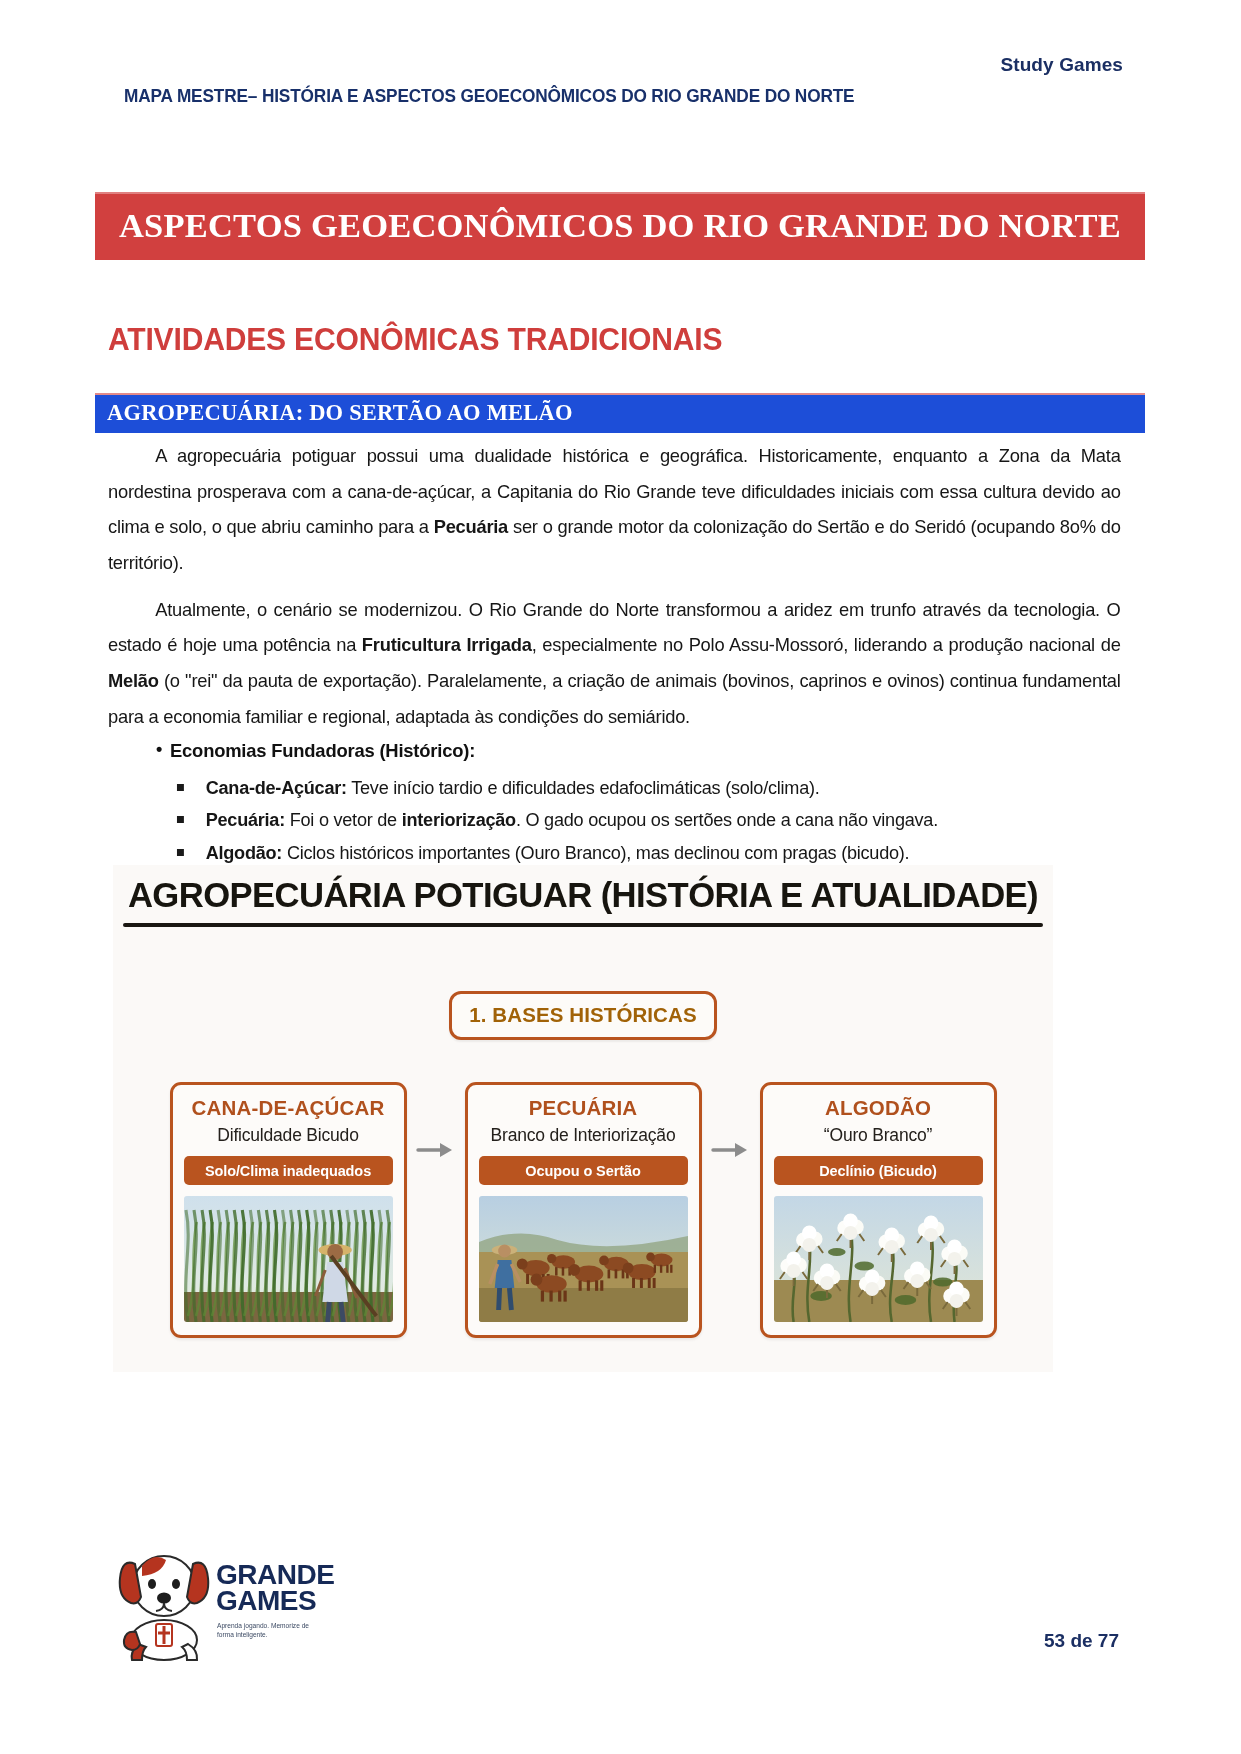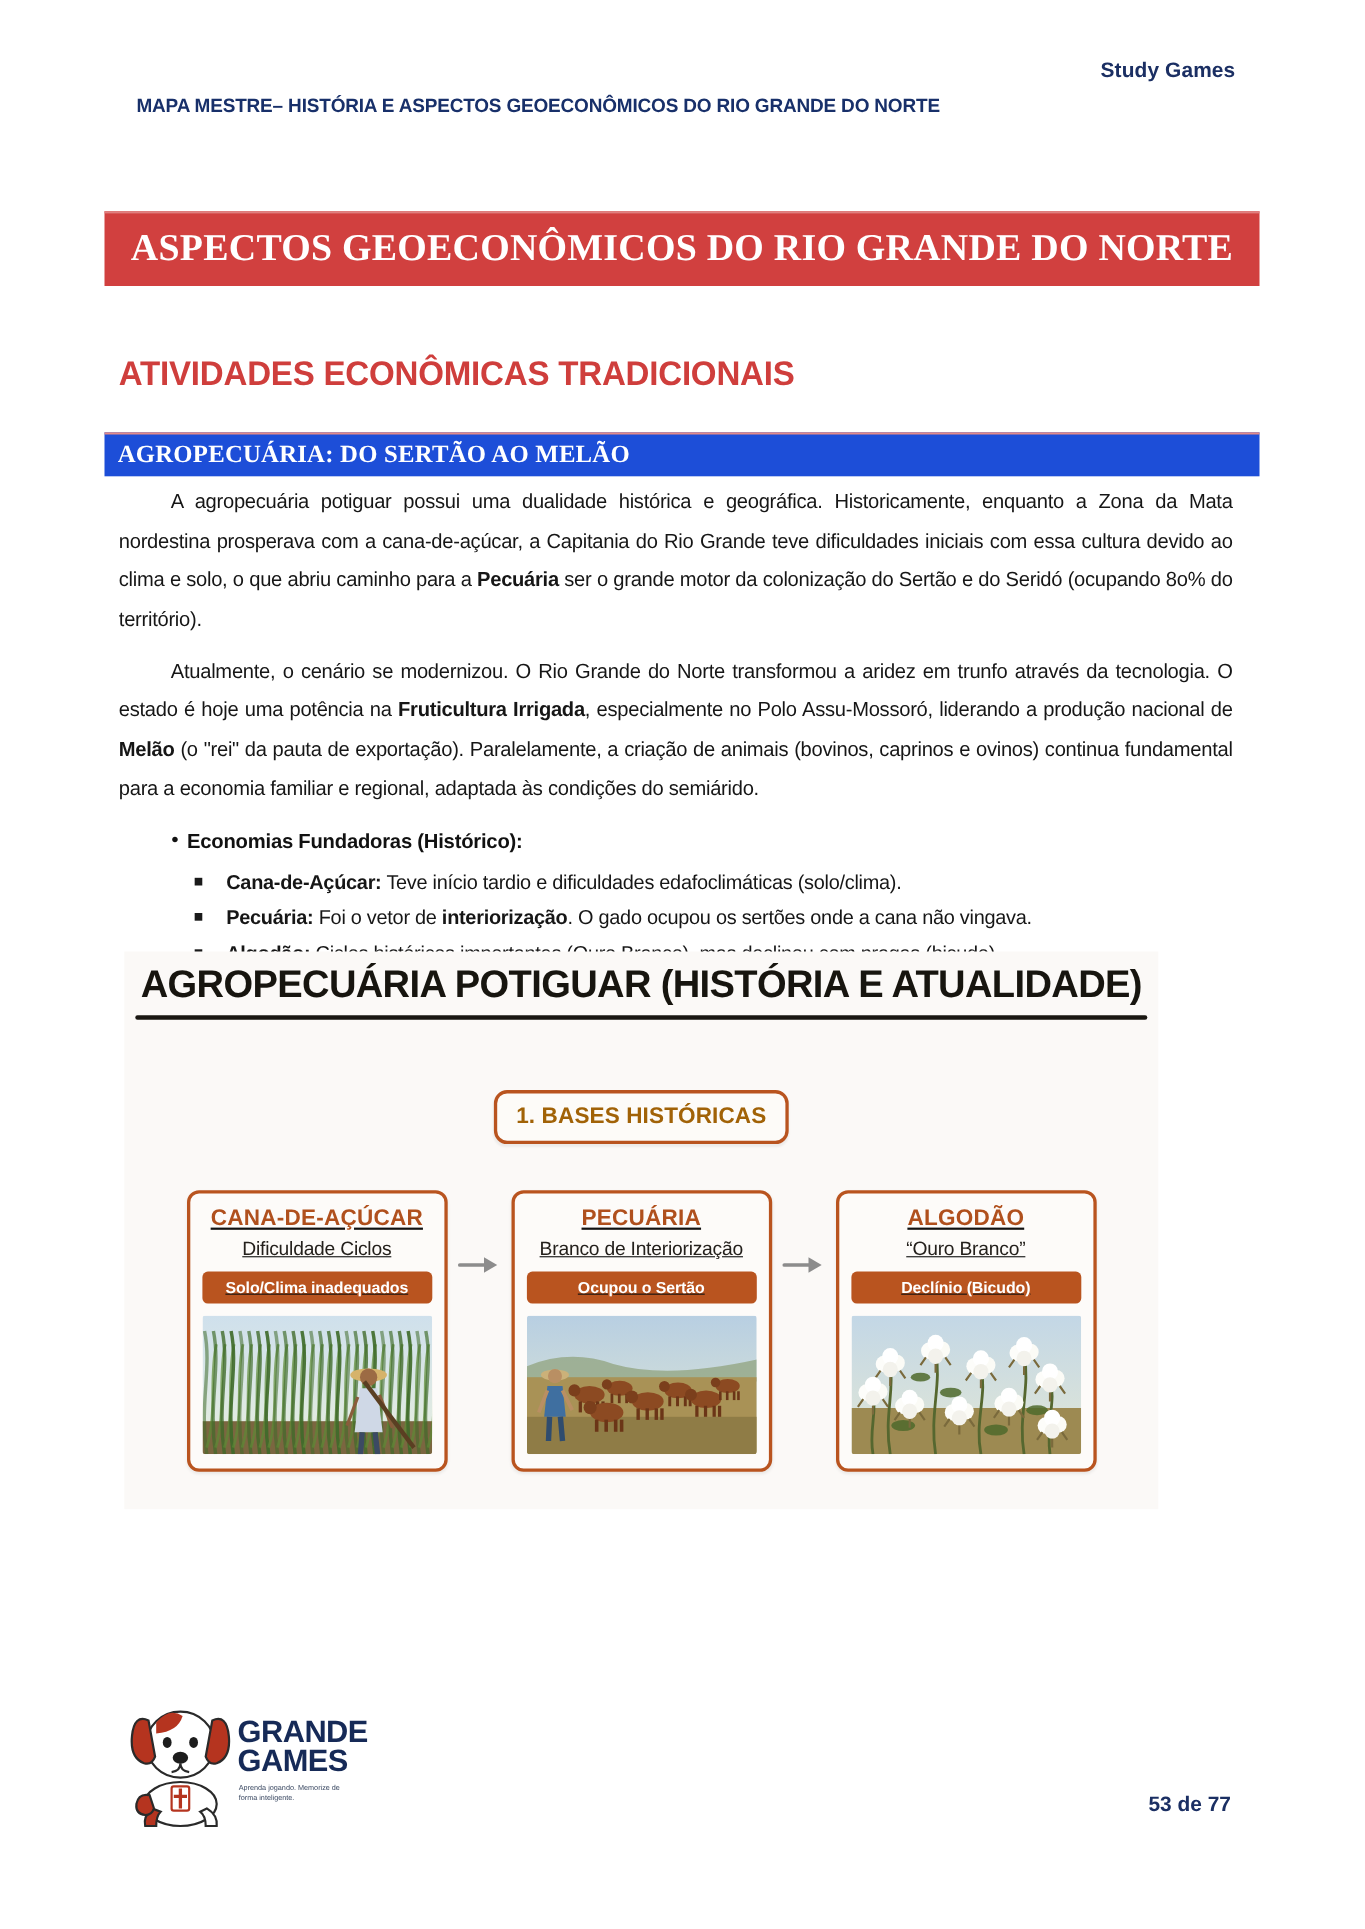--- a/index.html
+++ b/index.html
@@ -109,21 +109,20 @@
     letter-spacing: -.25px;
     font-stretch: condensed;
     transform: scaleX(0.985);
     transform-origin: left top;
   }
   p.para + p.para { margin-top: 11px; }
   p.para b { font-weight: bold; }
 
   ul.lvl1 {
     list-style: none;
-    margin-top: 14px;
     padding-left: 48px;
   }
   ul.lvl1 > li {
     font-size: 18.4px;
     font-weight: bold;
     line-height: 1.7;
     letter-spacing: -.2px;
     position: relative;
     padding-left: 14px;
   }
@@ -205,21 +204,20 @@
     margin-top: 42px;
     padding: 0 32px;
   }
   .card {
     width: 237px;
     border: 3px solid #b9541f;
     border-radius: 11px;
     background: #fdfbf9;
     padding: 11px 11px 13px;
     box-shadow: 0 2px 3px rgba(0,0,0,.07);
-    text-decoration: underline;
   }
   .card-title {
     text-align: center;
     font-size: 20.5px;
     font-weight: bold;
     color: #b0501d;
     letter-spacing: .2px;
   }
   .card-sub {
     text-align: center;
@@ -329,21 +327,21 @@
 </div>
 
 <div class="infographic">
   <div class="ig-title">AGROPECUÁRIA POTIGUAR (HISTÓRIA E ATUALIDADE)</div>
   <div class="ig-rule"></div>
   <div class="ig-body">
     <div class="step-pill">1. BASES HISTÓRICAS</div>
     <div class="cards-row" id="cards-row">
         <div class="card">
           <div class="card-title">CANA-DE-AÇÚCAR</div>
-          <div class="card-sub">Dificuldade Ciclos</div>
+          <div class="card-sub">Dificuldade Bicudo</div>
           <div class="card-badge">Solo/Clima inadequados</div>
           <div class="card-art"><svg viewBox="0 0 213 126" preserveAspectRatio="none" width="100%" height="100%">
       <defs>
                 <linearGradient id="skA" x1="0" y1="0" x2="0" y2="1">
         <stop offset="0" stop-color="#cfe0ec"></stop>
                   <stop offset="1" stop-color="#e7eede"></stop>
                 </linearGradient>
               </defs>
       <rect width="213" height="126" fill="url(#skA)"></rect>
       <rect y="96" width="213" height="30" fill="#7b6640"></rect>

